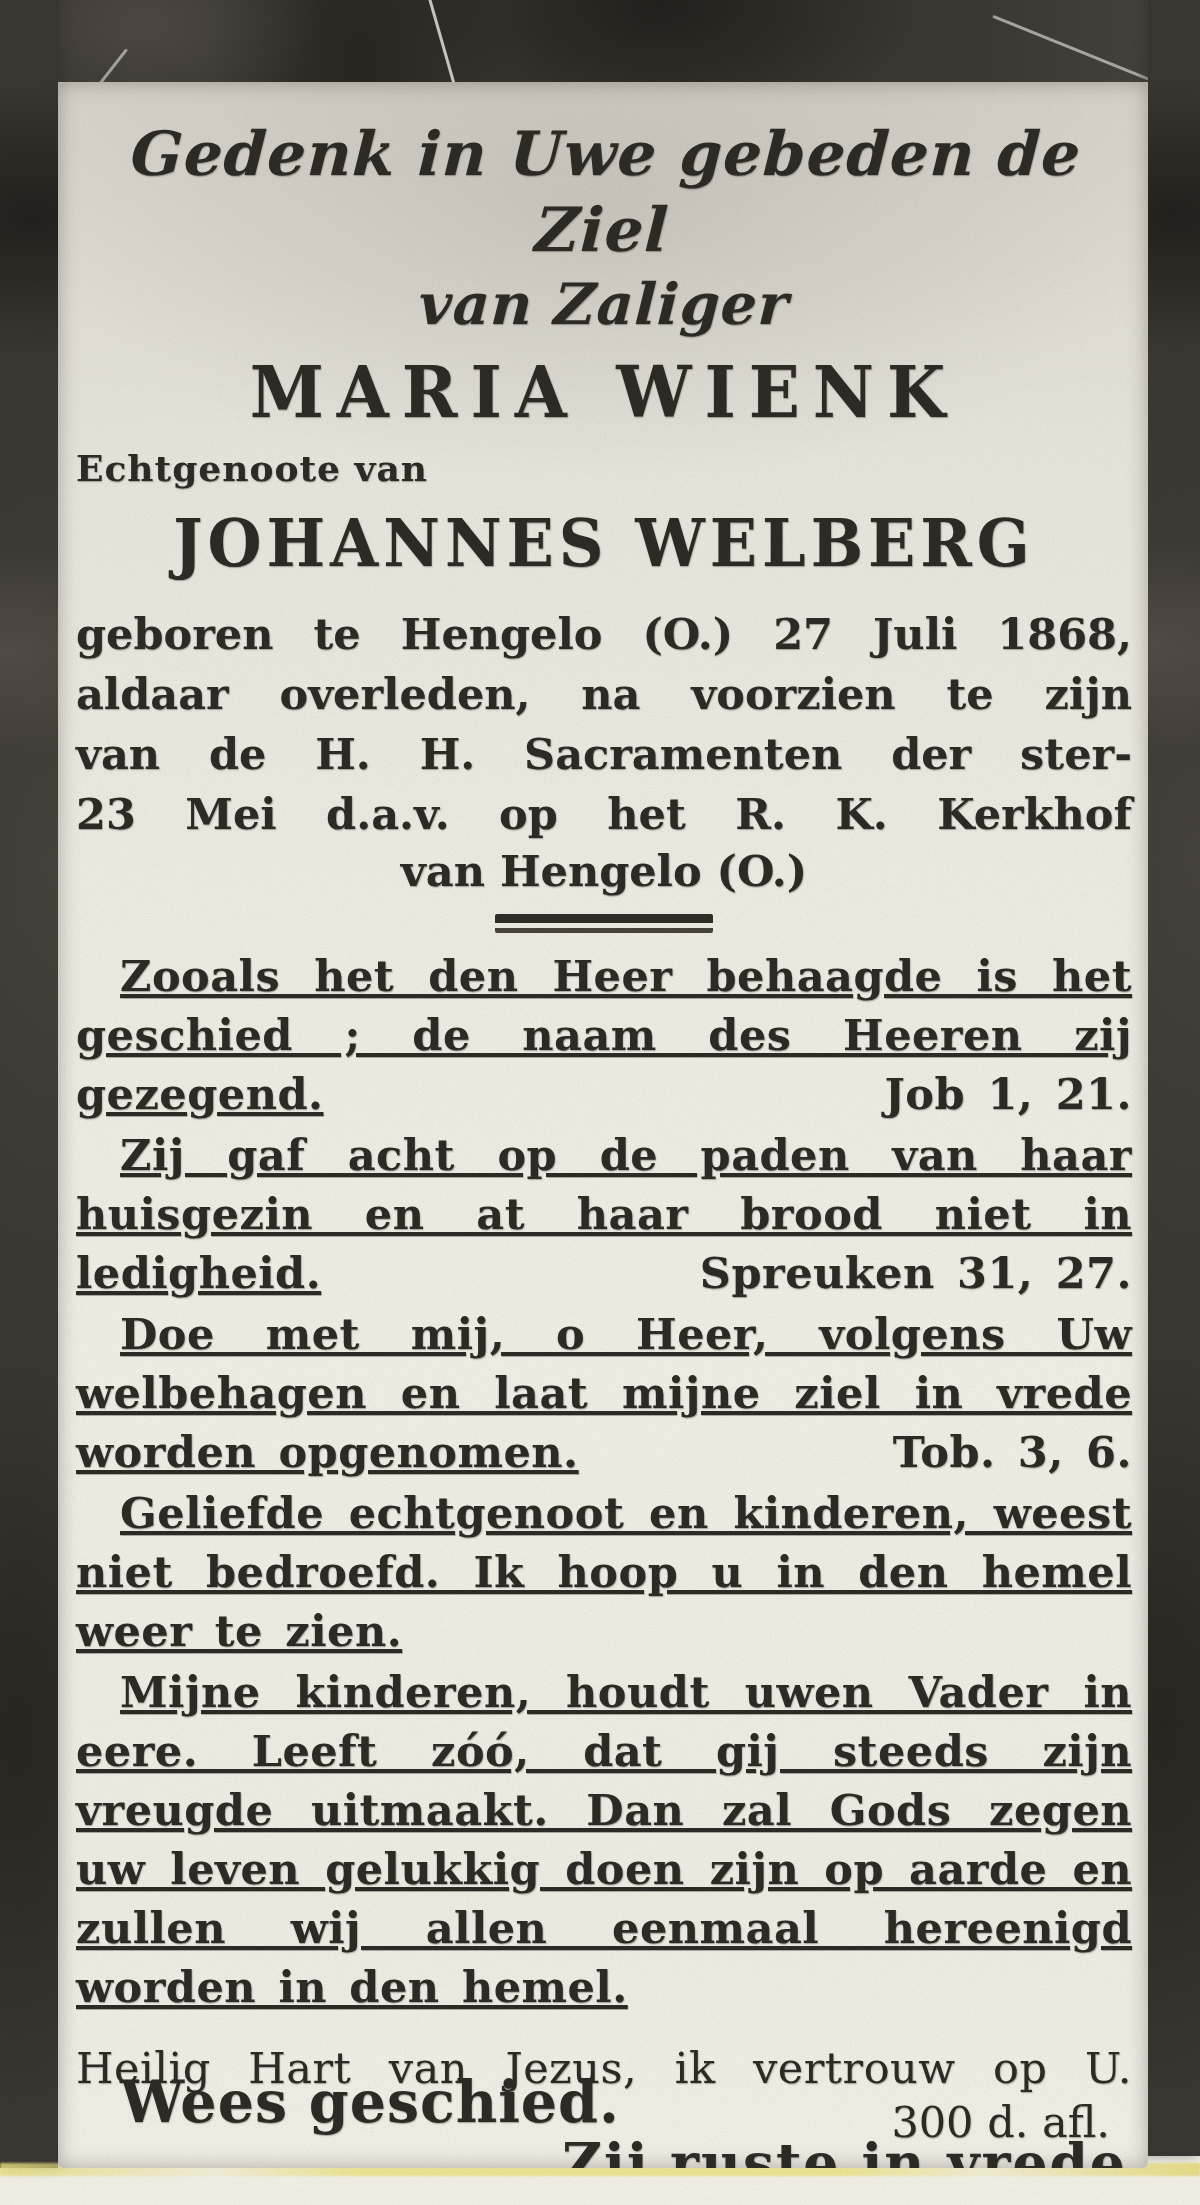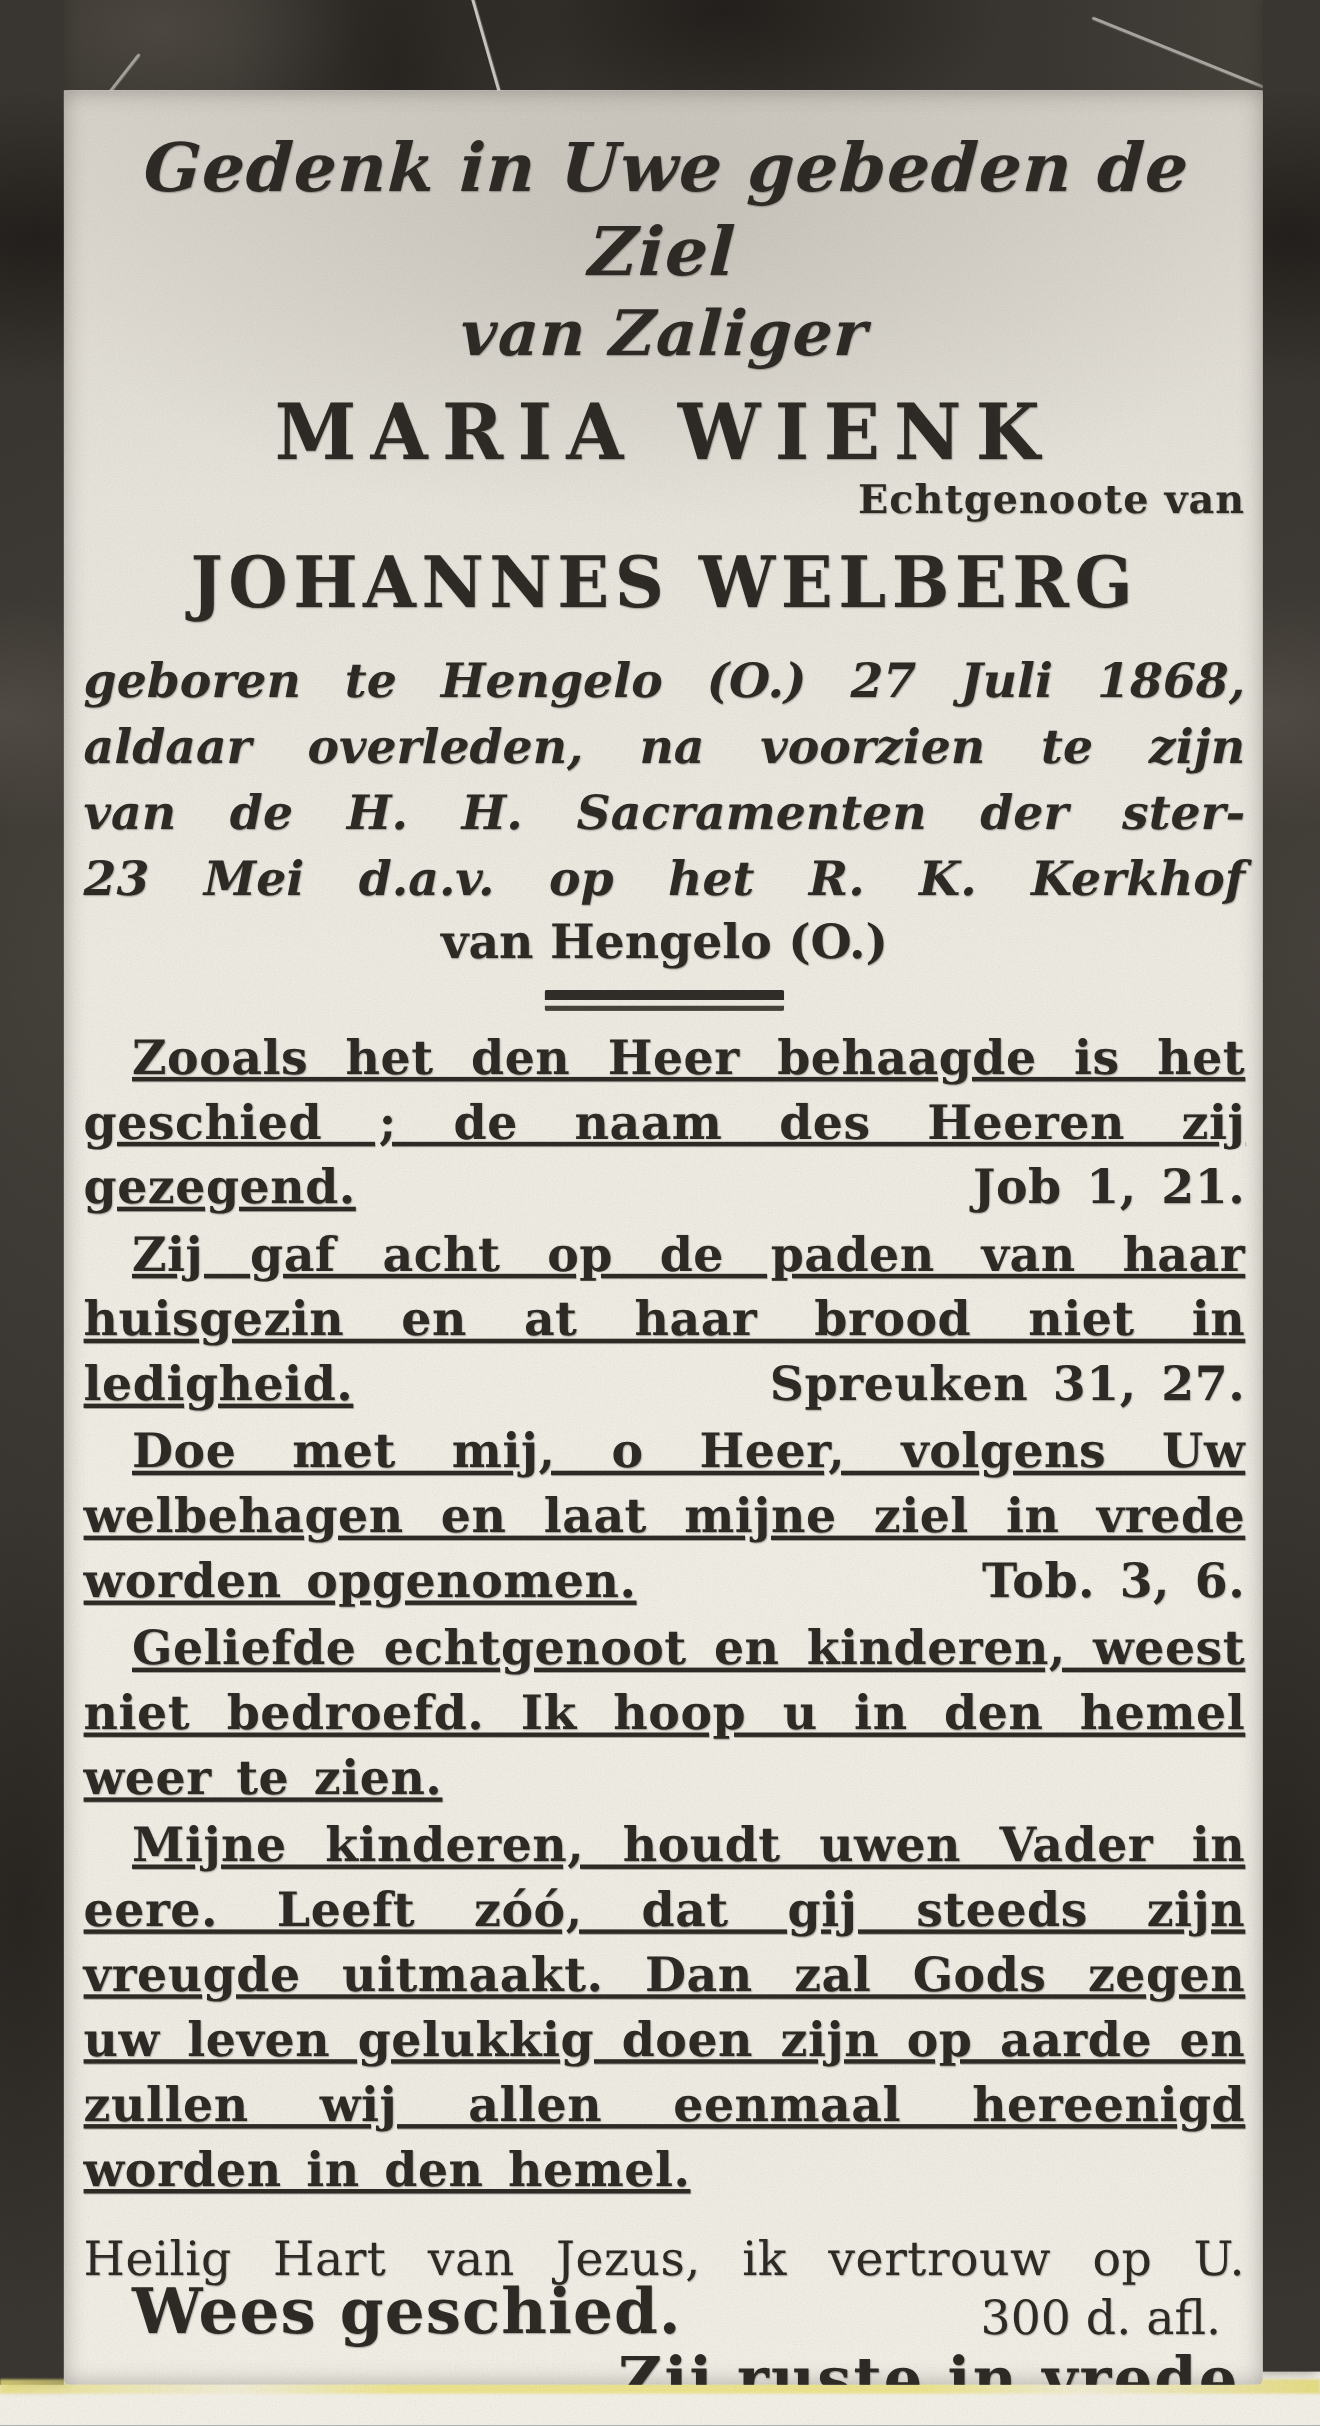--- a/index.html
+++ b/index.html
@@ -70,36 +70,35 @@
   }
   .g1 { margin-top: 14px; font-size: 61px; line-height: 76px; }
   .g2 { font-size: 57px; line-height: 72px; }
 
   .name1 {
     margin: 14px 0 0 0; text-align: center;
     font-size: 67px; line-height: 78px; font-weight: bold;
     letter-spacing: 13px; transform: scaleY(1.05);
   }
   .relation {
-    text-align: right;
+    margin-top: 14px; text-align: left;
     font-size: 36px; line-height: 44px; font-weight: bold; letter-spacing: 1px;
   }
   .name2 {
     margin: 16px 0 0 0; text-align: center;
     font-size: 62px; line-height: 76px; font-weight: bold;
     letter-spacing: 5px; transform: scaleY(1.04);
   }
 
   .vitae { margin-top: 22px; font-weight: bold; font-size: 43px; }
   .vitae .vline {
     line-height: 60px;
     text-align: justify;
     text-align-last: justify;
     white-space: nowrap;
-    font-style: italic;
   }
   .vitae .vcenter { line-height: 54px; text-align: center; }
 
   .divider {
     width: 218px; height: 5px;
     margin: 16px auto 14px auto;
     border-top: 9px solid #312d28;
     border-bottom: 5px solid #47423b;
     border-radius: 2px;
   }

